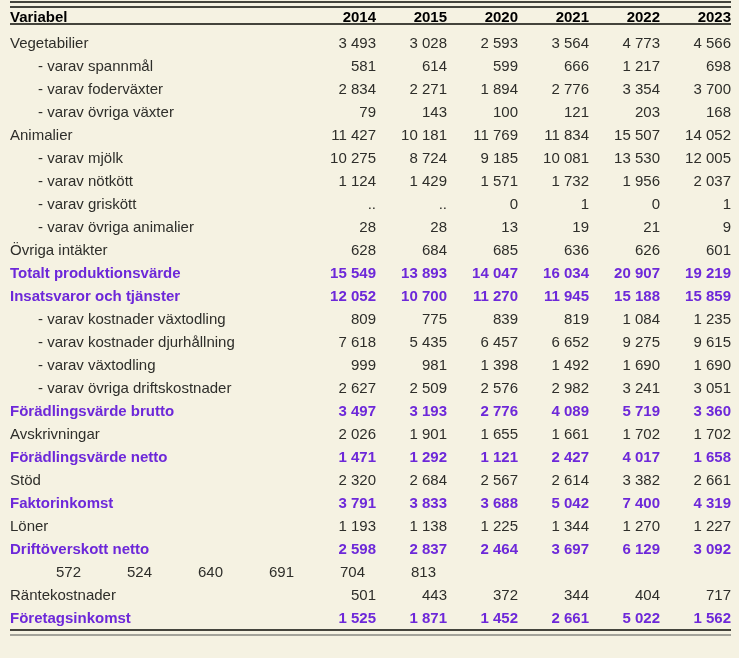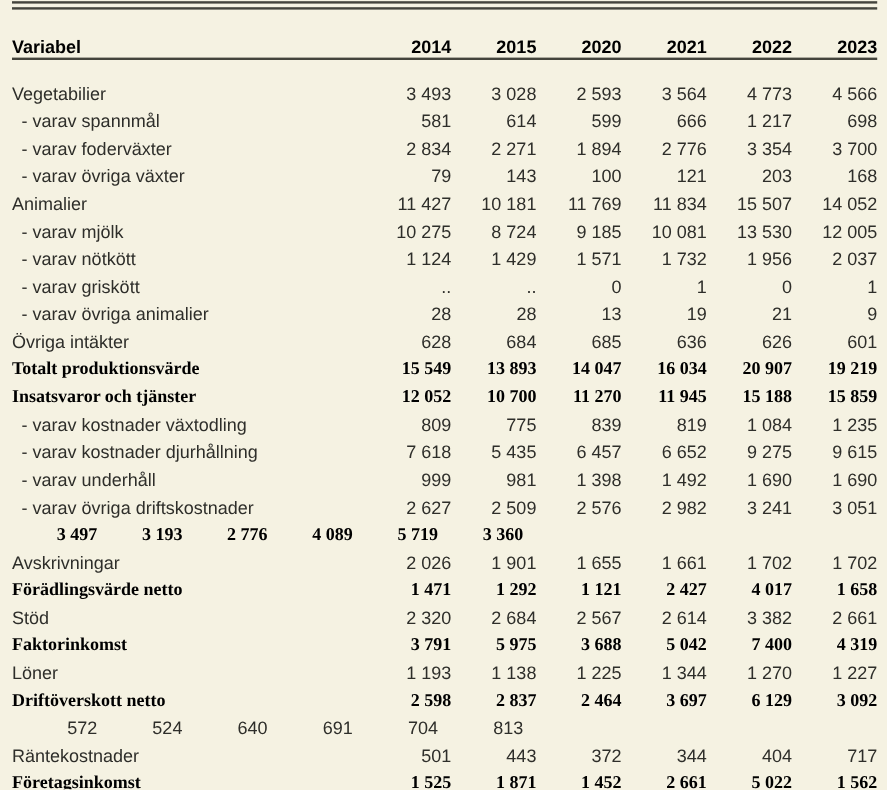--- a/index.html
+++ b/index.html
@@ -17,34 +17,34 @@
   }
   .rule { background: #44443c; }
   .rule-top-a { height: 2px; margin-top: 1px; }
   .rule-top-b { height: 2px; margin-top: 3px; }
   .rule-header { height: 2px; }
   .rule-bottom { height: 2px; }
   .rule-light { height: 2px; background: #a3a39a; margin-top: 3px; }
 
   .header-row {
     display: flex;
-    align-items: flex-end;
-    height: 40px;
+    align-items: flex-start;
+    height: 15px;
     font-weight: bold;
     color: #000;
   }
-  .tbody { padding-top: 17px; }
+  .tbody { padding-top: 6px; }
   .row {
     display: flex;
     align-items: center;
     height: 23px;
   }
-  .row.bold { font-weight: bold; color: #000000; font-family: Liberation Serif, serif; }
+  .row.bold { font-weight: bold; color: #6d28d9; }
   .cell-label { flex: 1; white-space: nowrap; overflow: hidden; }
-  .cell-label.indent { padding-left: 8px; }
+  .cell-label.indent { padding-left: 8px; margin-left: 20px; }
   .cell-num {
     width: 71px;
     flex: 0 0 71px;
     text-align: right;
     white-space: pre;
   }
 </style>
 </head>
 <body>
 
@@ -186,38 +186,39 @@
       <div class="row">
     <div class="cell-label indent">- varav kostnader djurhållning</div>
   <div class="cell-num">7 618</div>
         <div class="cell-num">5 435</div>
         <div class="cell-num">6 457</div>
         <div class="cell-num">6 652</div>
         <div class="cell-num">9 275</div>
         <div class="cell-num">9 615</div>
       </div>
       <div class="row">
-    <div class="cell-label indent">- varav underhåll</div>
+    <div class="cell-label indent">- varav växtodling</div>
   <div class="cell-num">999</div>
         <div class="cell-num">981</div>
         <div class="cell-num">1 398</div>
         <div class="cell-num">1 492</div>
         <div class="cell-num">1 690</div>
         <div class="cell-num">1 690</div>
       </div>
       <div class="row">
     <div class="cell-label indent">- varav övriga driftskostnader</div>
   <div class="cell-num">2 627</div>
         <div class="cell-num">2 509</div>
         <div class="cell-num">2 576</div>
         <div class="cell-num">2 982</div>
         <div class="cell-num">3 241</div>
         <div class="cell-num">3 051</div>
       </div>
       <div class="row bold">
+    <div class="cell-label">Förädlingsvärde brutto</div>
   <div class="cell-num">3 497</div>
         <div class="cell-num">3 193</div>
         <div class="cell-num">2 776</div>
         <div class="cell-num">4 089</div>
         <div class="cell-num">5 719</div>
         <div class="cell-num">3 360</div>
       </div>
       <div class="row">
     <div class="cell-label">Avskrivningar</div>
   <div class="cell-num">2 026</div>
@@ -241,21 +242,21 @@
   <div class="cell-num">2 320</div>
         <div class="cell-num">2 684</div>
         <div class="cell-num">2 567</div>
         <div class="cell-num">2 614</div>
         <div class="cell-num">3 382</div>
         <div class="cell-num">2 661</div>
       </div>
       <div class="row bold">
     <div class="cell-label">Faktorinkomst</div>
   <div class="cell-num">3 791</div>
-        <div class="cell-num">5 975</div>
+        <div class="cell-num">3 833</div>
         <div class="cell-num">3 688</div>
         <div class="cell-num">5 042</div>
         <div class="cell-num">7 400</div>
         <div class="cell-num">4 319</div>
       </div>
       <div class="row">
     <div class="cell-label">Löner</div>
   <div class="cell-num">1 193</div>
         <div class="cell-num">1 138</div>
         <div class="cell-num">1 225</div>

